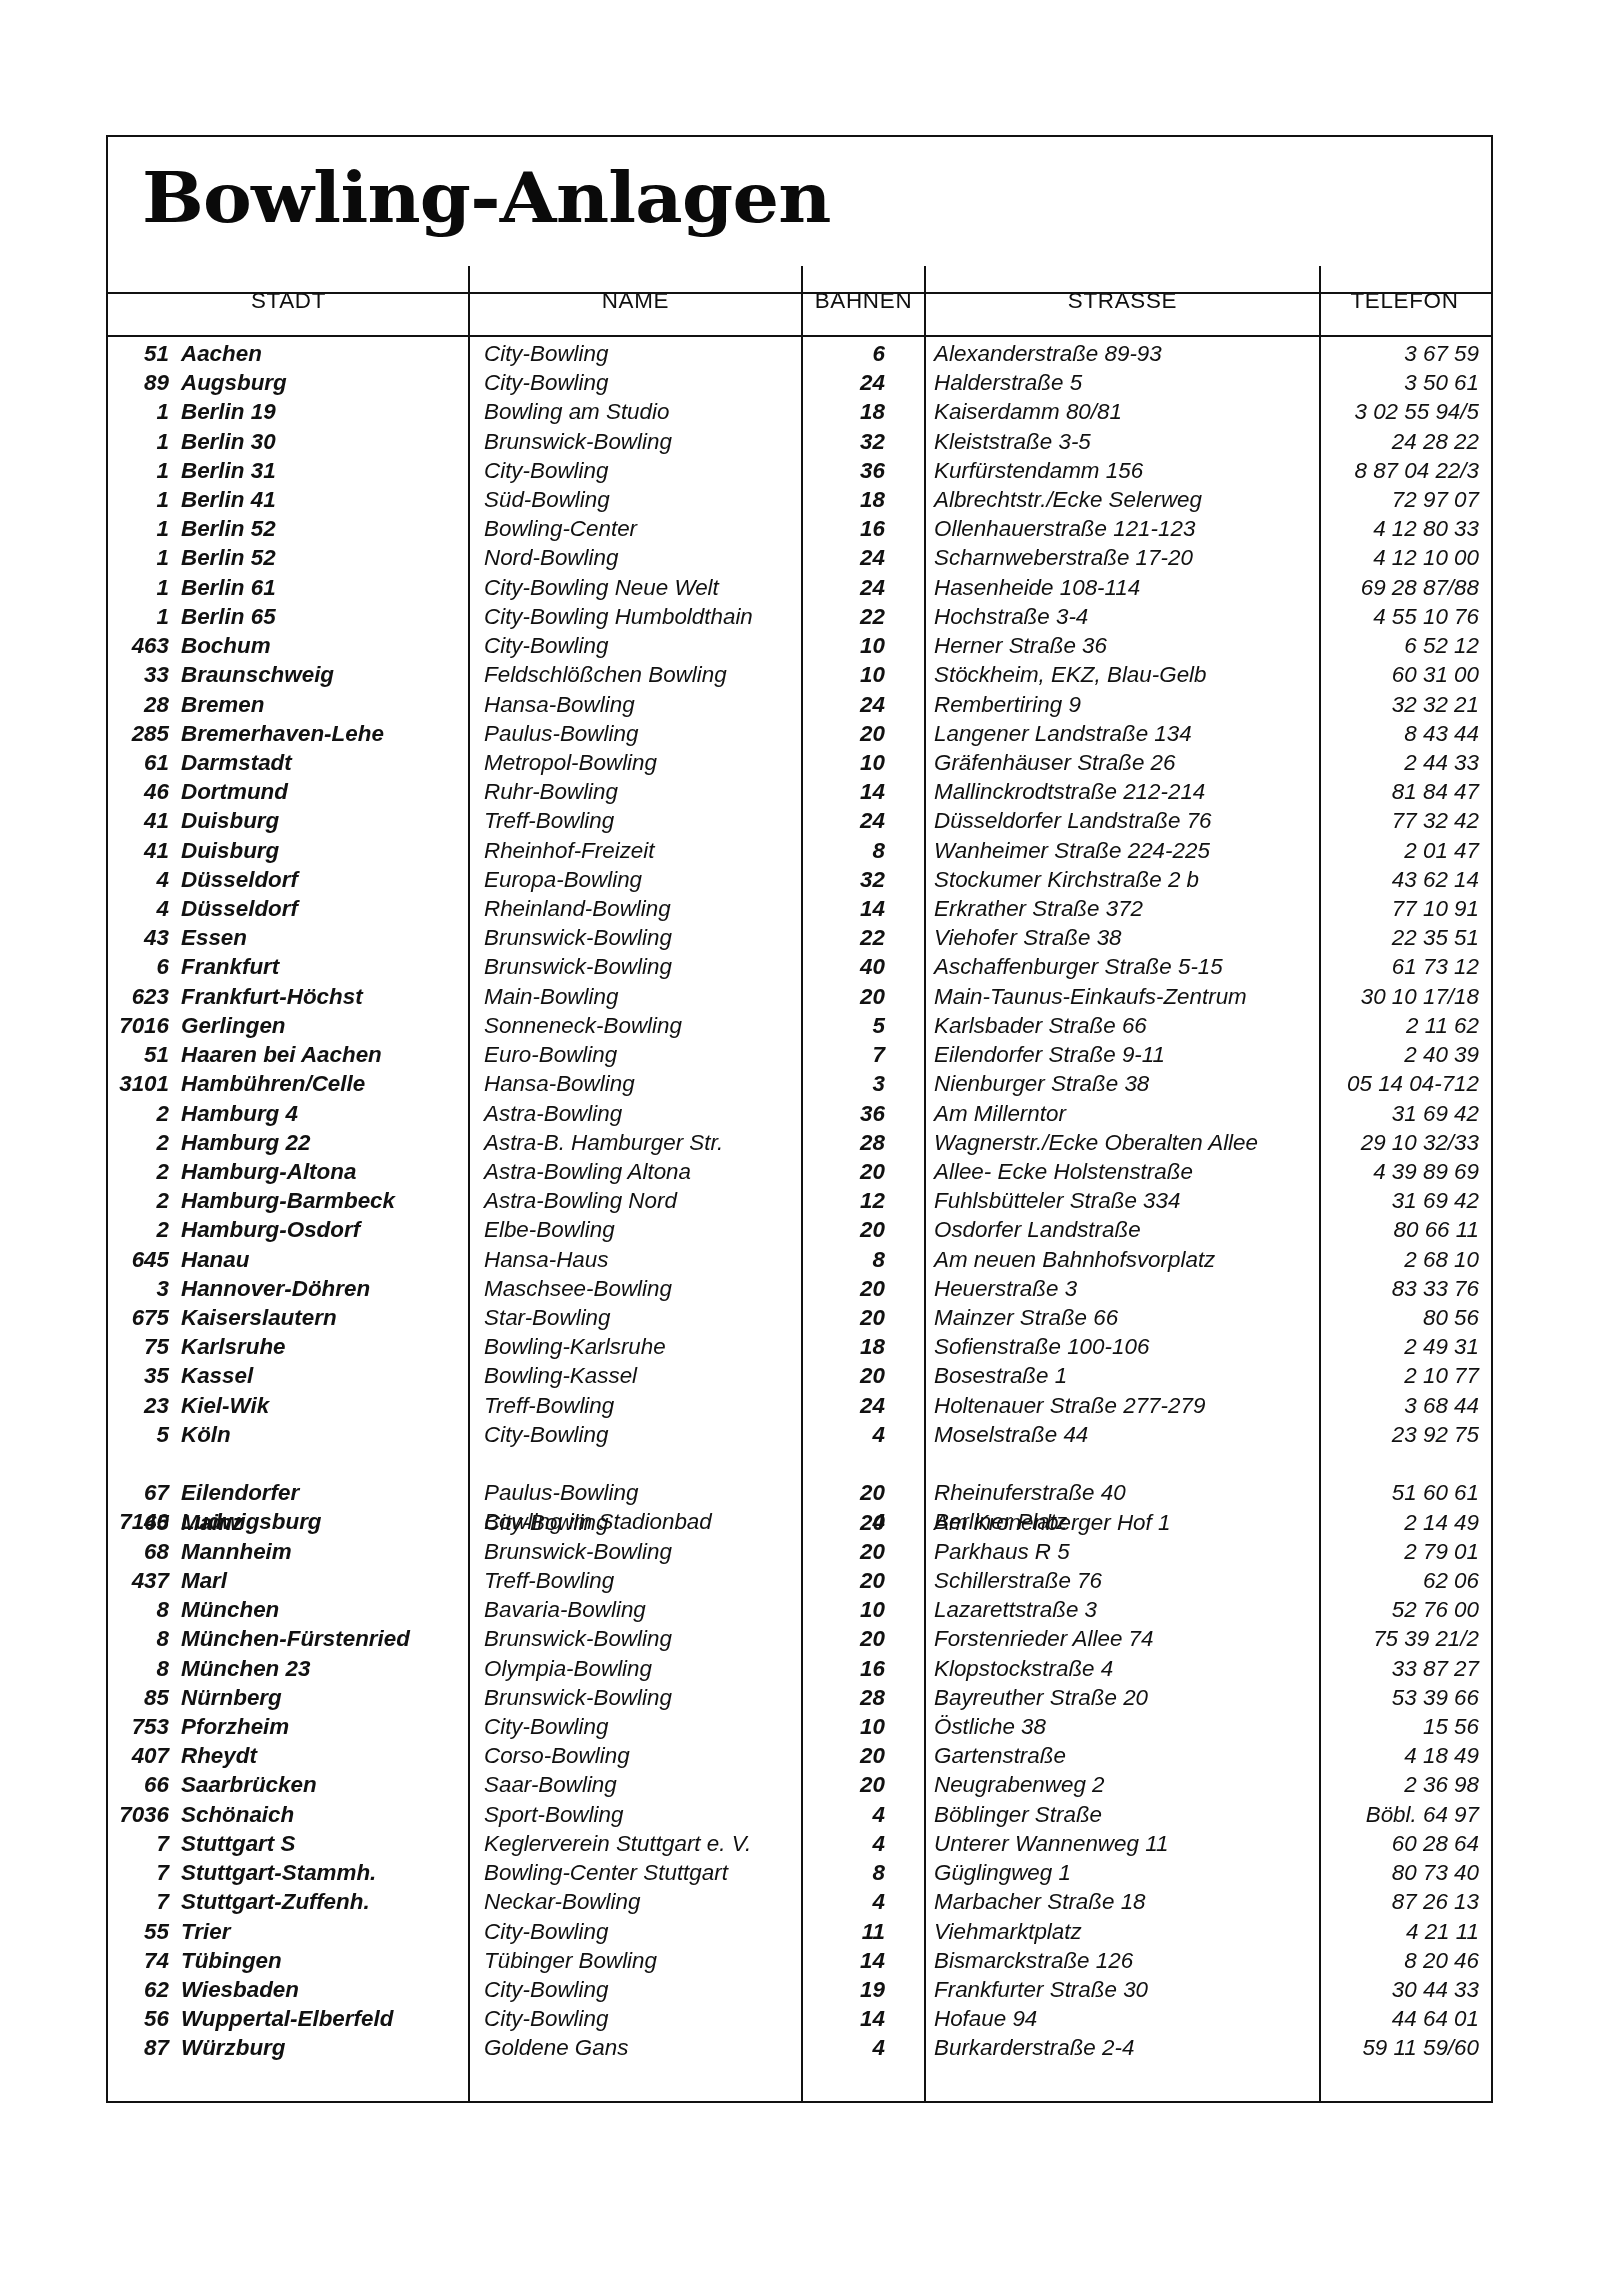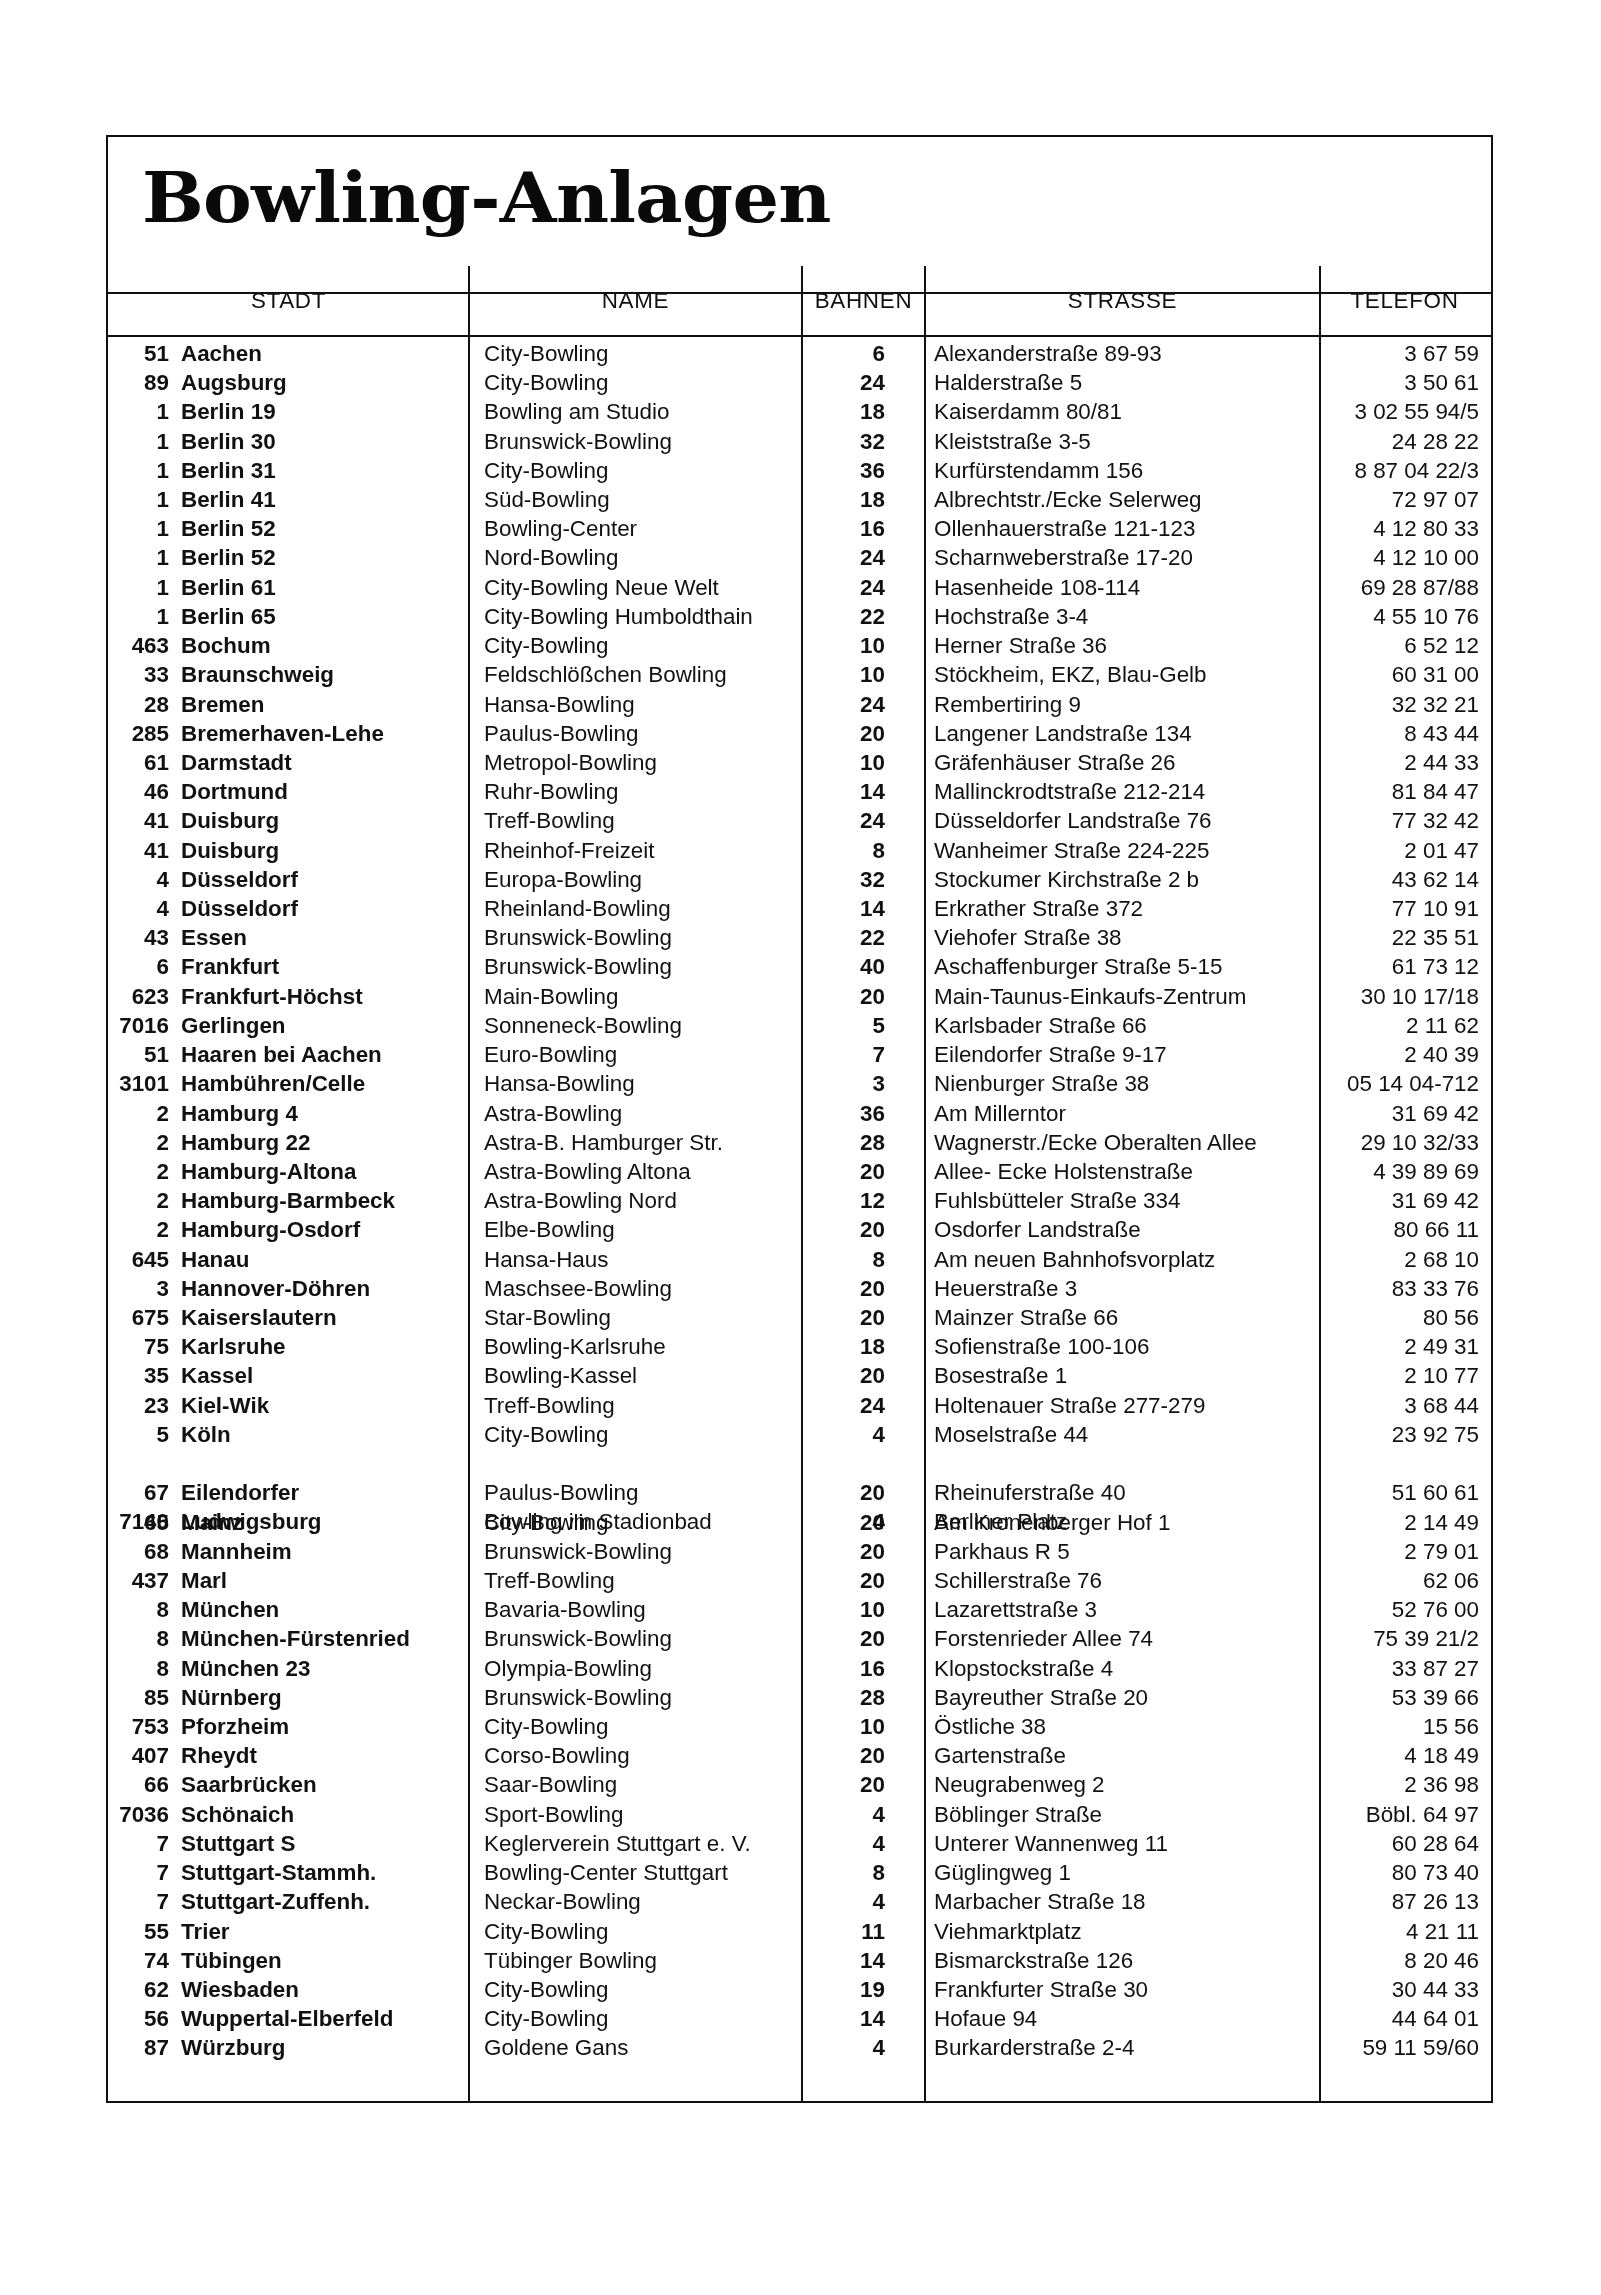--- a/index.html
+++ b/index.html
@@ -21,21 +21,21 @@
   .header-row {
     position: absolute; left: 0; right: 0; top: 129px; height: 71px;
     border-bottom: 2.6px solid #111; box-sizing: border-box;
   }
   .hcell {
     position: absolute; top: 0; height: 69px; display: flex; align-items: center; justify-content: center;
     font-size: 22.4px; letter-spacing: 0.7px; color: #111;
   }
   .vline { position: absolute; top: 129px; bottom: 0; width: 2px; background: #111; }
   .rows { position: absolute; left: 0; right: 0; top: 202px; }
-  .row { position: absolute; left: 0; right: 0; height: 29px; }
+  .row { position: absolute; left: 0; right: 0; height: 29px; font-style: italic; }
   .cell { position: absolute; top: 0; height: 29px; line-height: 29px; font-size: 22.4px; white-space: nowrap; }
   .c-plz { left: 0; width: 61px; text-align: right; font-weight: bold; }
   .c-city { left: 73px; font-weight: bold; }
   .c-name { left: 376px; }
   .c-bahnen { left: 696px; width: 81px; text-align: right; font-weight: bold; }
   .c-strasse { left: 826px; }
   .c-tel { left: 1215px; width: 156px; text-align: right; }
 </style>
 </head>
 <body>
@@ -249,21 +249,21 @@
     <span class="cell c-name">Sonneneck-Bowling</span>
     <span class="cell c-bahnen">5</span>
     <span class="cell c-strasse">Karlsbader Straße 66</span>
     <span class="cell c-tel">2 11 62</span>
   </div>
       <div class="row" style="top: 701px;">
     <span class="cell c-plz">51</span>
     <span class="cell c-city">Haaren bei Aachen</span>
     <span class="cell c-name">Euro-Bowling</span>
     <span class="cell c-bahnen">7</span>
-    <span class="cell c-strasse">Eilendorfer Straße 9-17</span>
+    <span class="cell c-strasse">Eilendorfer Straße 9-11</span>
     <span class="cell c-tel">2 40 39</span>
   </div>
       <div class="row" style="top: 730px;">
     <span class="cell c-plz">3101</span>
     <span class="cell c-city">Hambühren/Celle</span>
     <span class="cell c-name">Hansa-Bowling</span>
     <span class="cell c-bahnen">3</span>
     <span class="cell c-strasse">Nienburger Straße 38</span>
     <span class="cell c-tel">05 14 04-712</span>
   </div>

